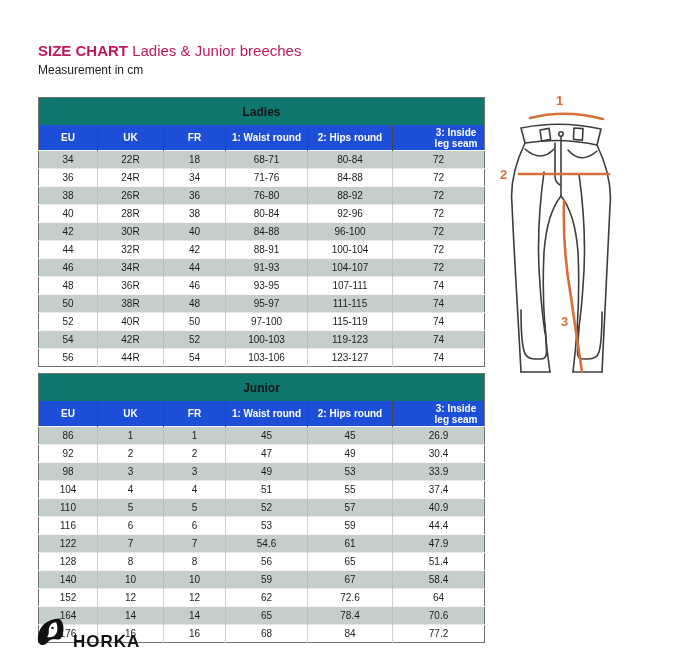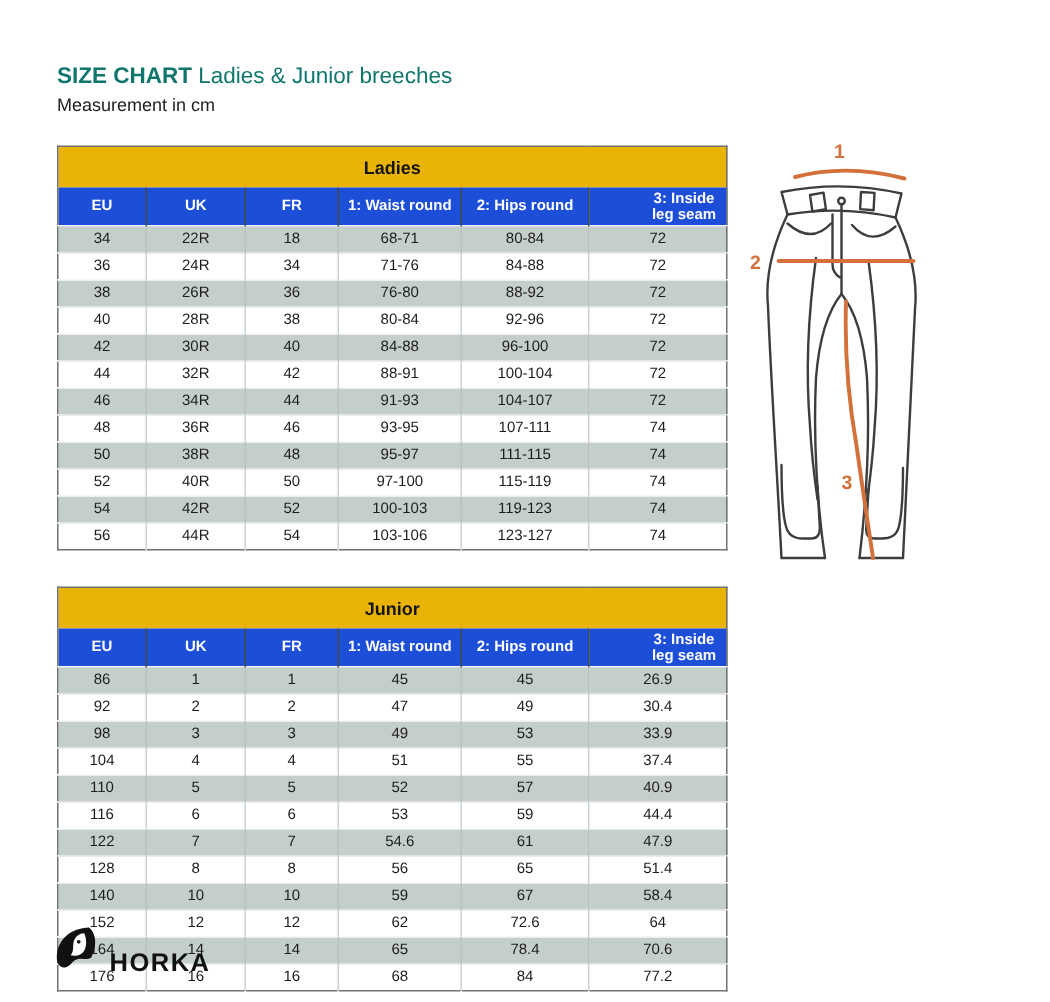--- a/index.html
+++ b/index.html
@@ -1,29 +1,29 @@
 <!DOCTYPE html>
 <html><head>
 <meta charset="utf-8">
 <style>
   html,body{margin:0;padding:0;}
   body{
     width:700px;height:668px;background:#ffffff;position:relative;
     font-family:"Liberation Sans",sans-serif;color:#1a1a1a;overflow:hidden;
   }
-  .page-title{position:absolute;left:38px;top:42px;font-size:15px;line-height:18px;color:#0f766e;}
+  .page-title{position:absolute;left:38px;top:42px;font-size:15px;line-height:18px;color:#be185d;}
   .page-title .bold{font-weight:bold;}
   .page-subtitle{position:absolute;left:38px;top:63px;font-size:12px;color:#1d1d1d;}
 
   .tables-wrap{position:absolute;left:38px;top:97px;width:446px;}
   table{border-collapse:collapse;width:446px;table-layout:fixed;font-size:10px;color:#1c1c1c;}
   table{border:1px solid #6f7370;}
-  table.junior{margin-top:24px;}
+  table.junior{margin-top:6px;}
   .title-row td{
-    background:#eab308;text-align:center;font-weight:bold;font-size:12px;
+    background:#0f766e;text-align:center;font-weight:bold;font-size:12px;
     height:25px;border-bottom:none;color:#151515;
   }
   .head-row th{
     background:#1d4ed8;color:#ffffff;font-weight:bold;font-size:10px;
     height:23px;text-align:center;border-right:1px solid #454947;
   }
   .head-row th:last-child{border-right:none;padding-left:36px;}
   tbody td{
     height:15px;text-align:center;background:#ffffff;
     border-right:1px solid #cdd2cd;border-top:1px solid #e3e6e3;

